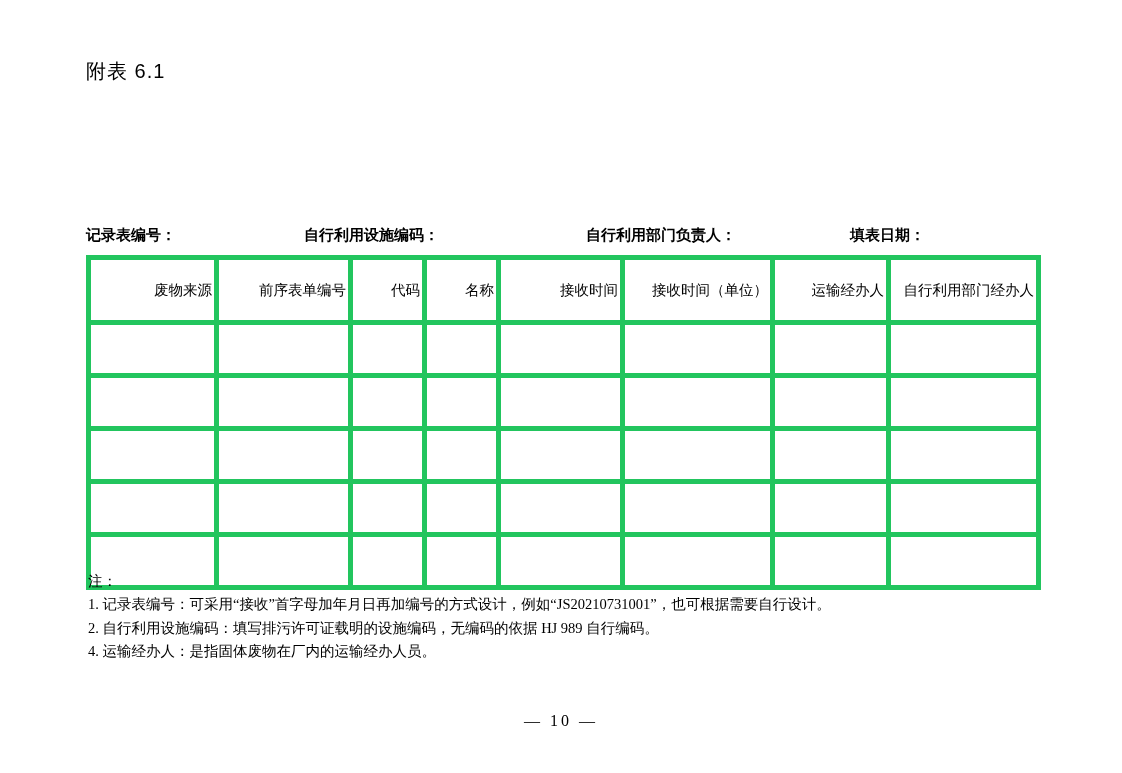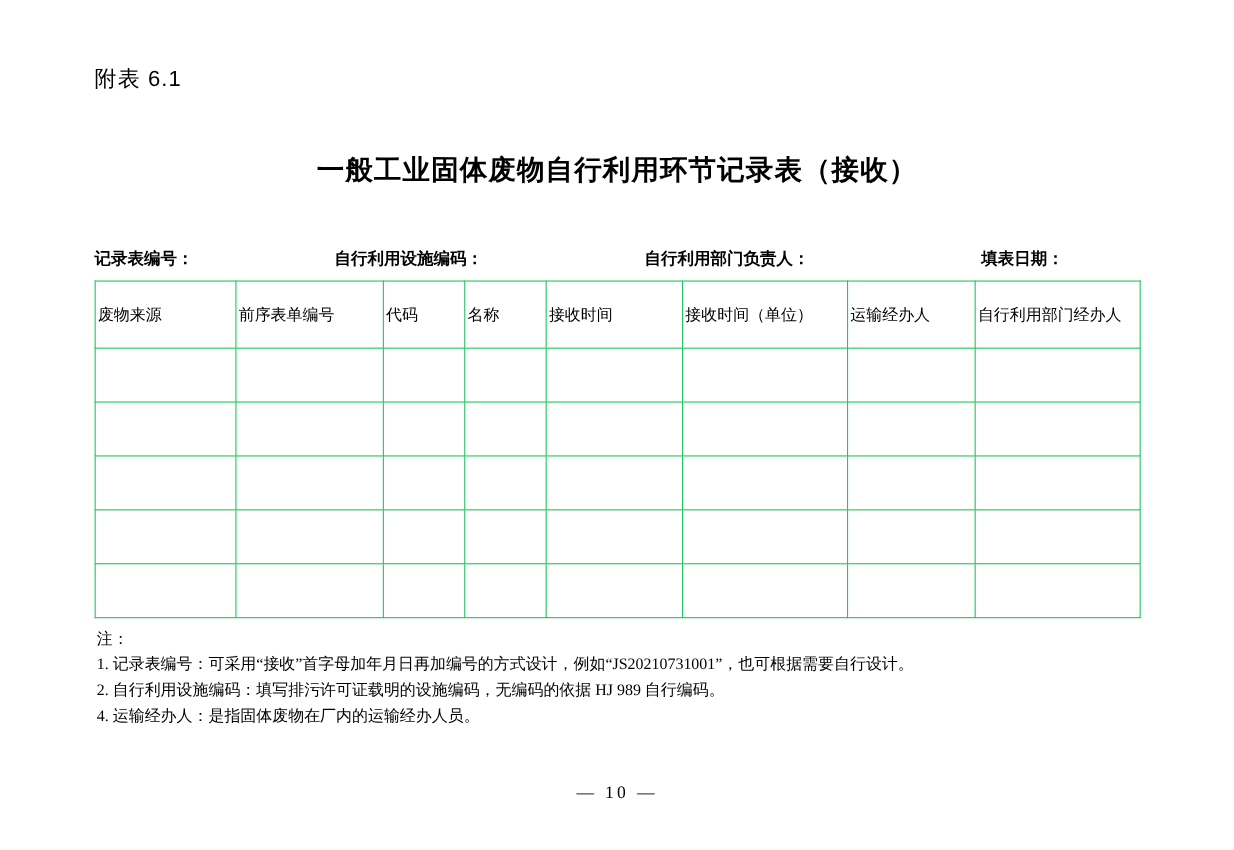--- a/index.html
+++ b/index.html
@@ -50,35 +50,35 @@
     font-weight: bold;
     font-family: "Liberation Sans", "DejaVu Sans", sans-serif;
   }
   .meta-item {
     position: absolute;
     white-space: nowrap;
   }
   .m0 { left: 0px; }
   .m1 { left: 218px; }
   .m2 { left: 500px; }
-  .m3 { left: 806px; text-align: right; }
+  .m3 { left: 764px; text-align: right; }
 
   table.records {
     position: absolute;
     left: 86px;
     top: 255px;
     width: 950px;
     border-collapse: collapse;
     table-layout: fixed;
   }
   table.records th,
   table.records td {
-    border: 1px solid #22c55e;
+    border: 5px solid #22c55e;
     height: 48px;
-    text-align: left;
+    text-align: right;
     vertical-align: middle;
     font-size: 14.5px;
     font-family: Liberation Mono, monospace;
     font-weight: normal;
     padding: 0 2px;
   }
   table.records thead th {
     height: 60px;
   }
   .notes {
@@ -108,21 +108,20 @@
     letter-spacing: 3px;
   }
 </style>
 </head>
 <body>
 
 <div class="page">
 
   <div class="doc-label">附表 6.1</div>
 
-  <div class="doc-title">一般工业固体废物自行利用环节记录表（接收）</div>
 
   <div class="meta-row">
     <span class="meta-item m0">记录表编号：</span>
     <span class="meta-item m1">自行利用设施编码：</span>
     <span class="meta-item m2">自行利用部门负责人：</span>
     <span class="meta-item m3">填表日期：</span>
   </div>
 
   <table class="records">
     <colgroup>

